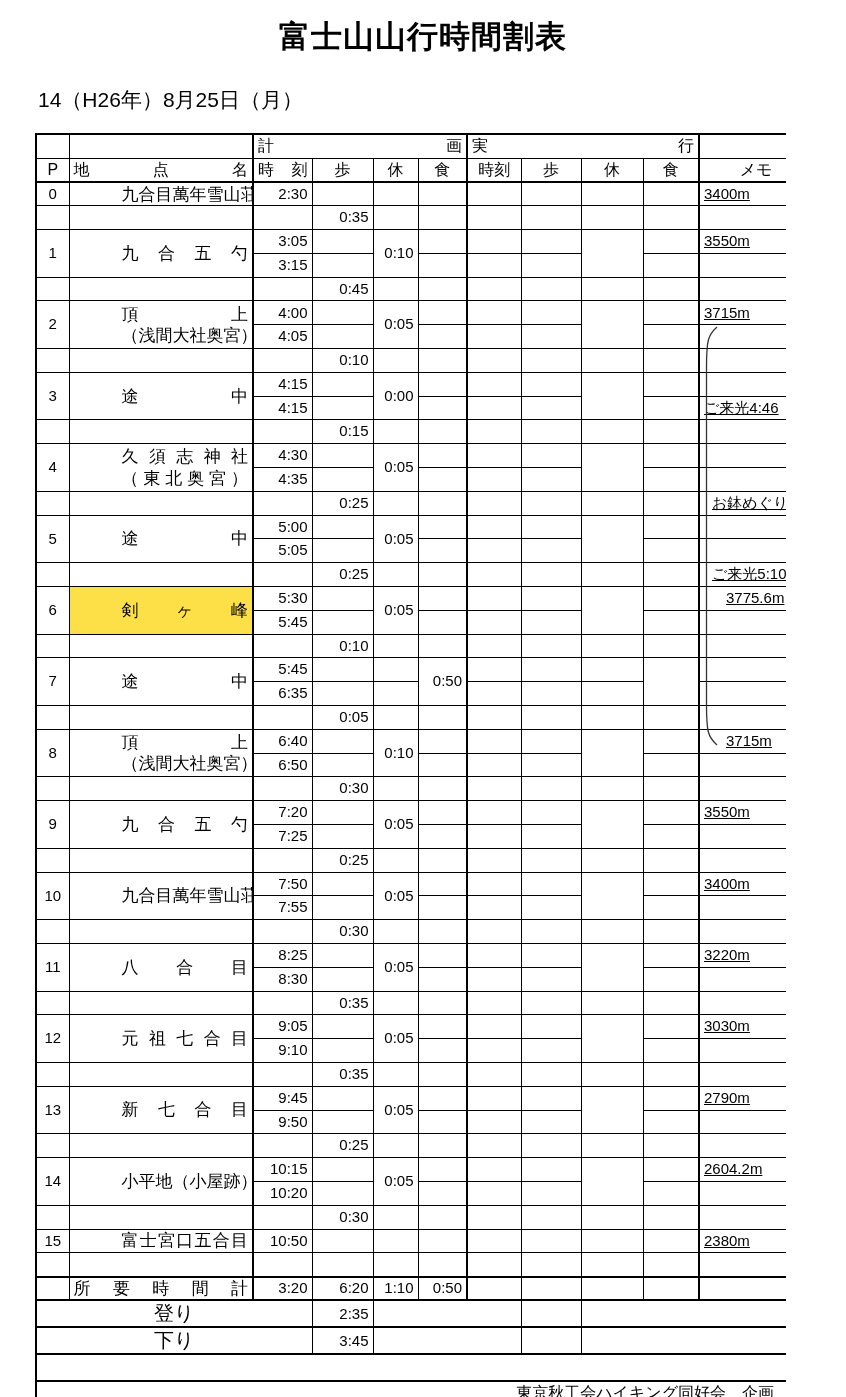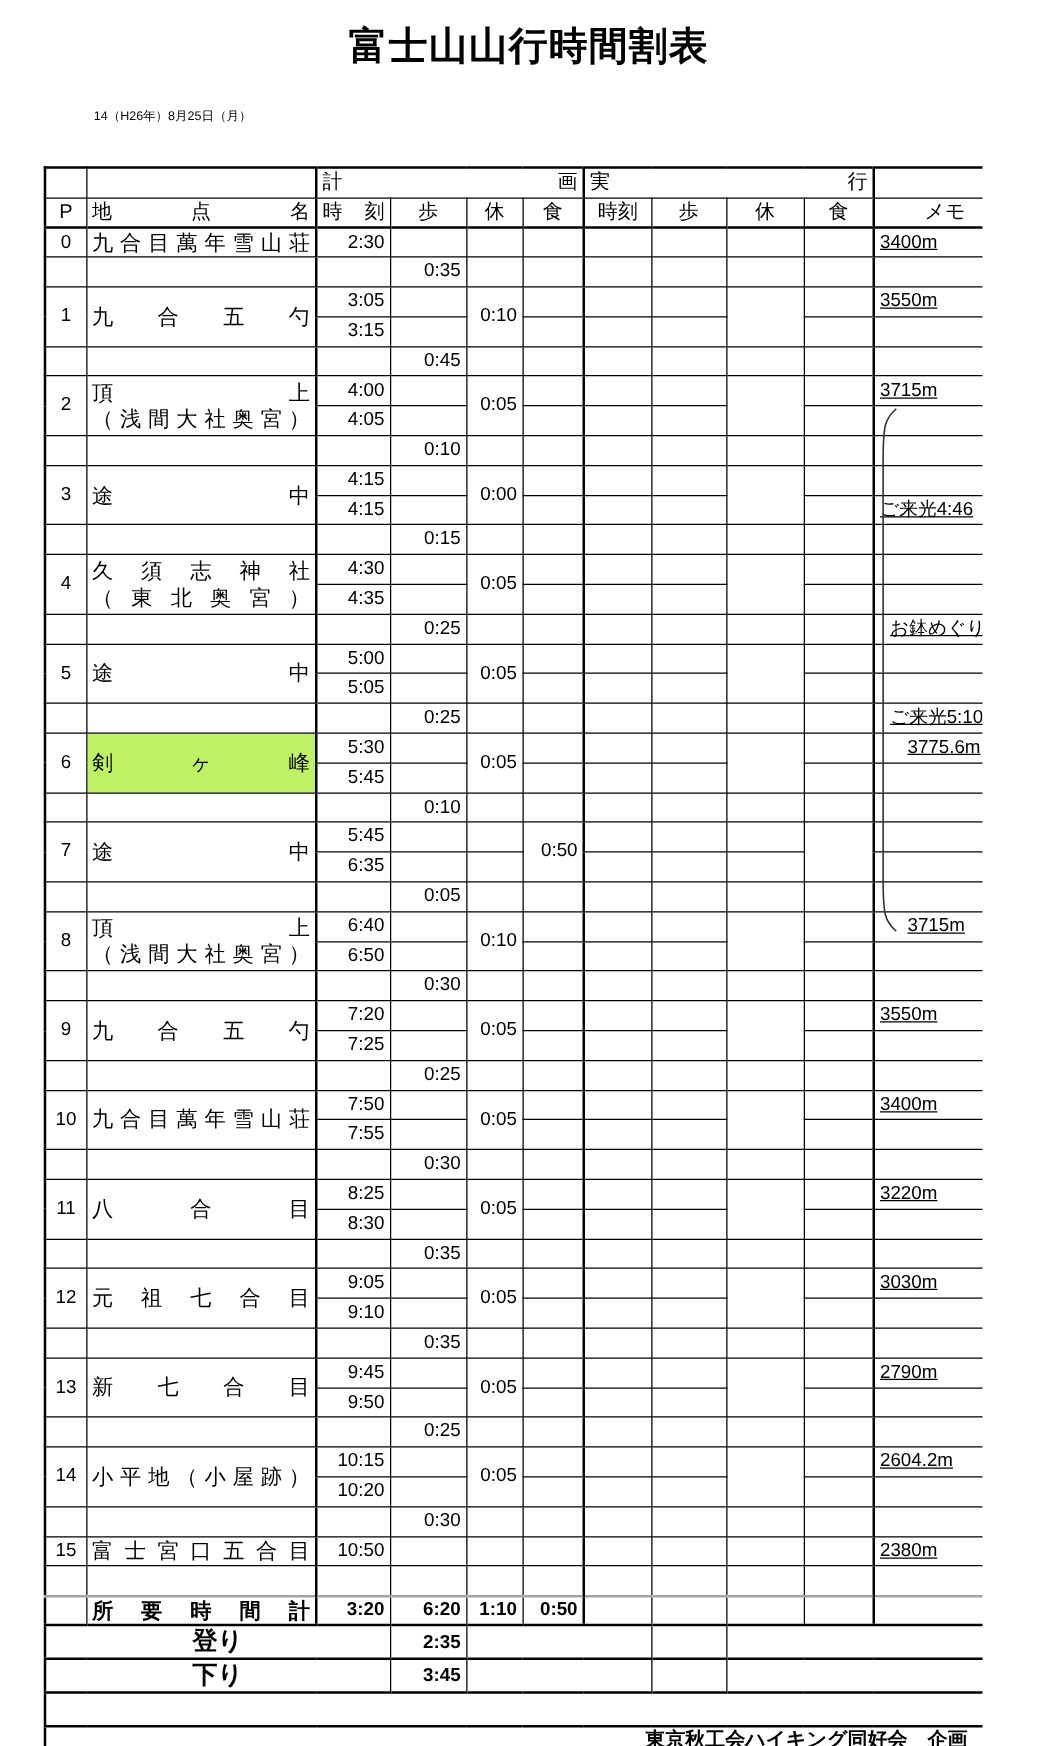--- a/index.html
+++ b/index.html
@@ -1,40 +1,40 @@
 <!DOCTYPE html>
 <html><head>
 <meta charset="utf-8">
 <style>
   html,body{margin:0;padding:0;background:#fff;}
   .page{position:relative;width:786px;height:1397px;background:#fff;color:#000;
         font-family:"Liberation Sans","DejaVu Sans",sans-serif;overflow:hidden;}
   .title{position:absolute;top:16px;left:0;width:846px;text-align:center;
          font-size:31px;font-weight:bold;letter-spacing:1px;}
-  .date{position:absolute;top:86px;left:38px;font-size:10px;margin-left:37px;}
+  .date{position:absolute;top:86px;left:38px;font-size:21px;}
   table.sched{position:absolute;left:35px;top:133px;width:777px;
         border-collapse:collapse;table-layout:fixed;border:2px solid #000;}
   td{border:1px solid #000;padding:0;font-size:15px;vertical-align:middle;
      overflow:hidden;white-space:nowrap;line-height:1.25;}
   thead tr{height:24px;}
   tbody tr{height:23.8px;}
   tr.sp2{height:27px;}
   .bL2{border-left:2px solid #000;}
   .hb{border-bottom:2px solid #000;}
-  tr.thick td{border-top:2px solid #a3a3a3;border-bottom:2px solid #000;font-weight:bold;}
+  tr.thick td{border-top:2px solid #000000;border-bottom:2px solid #000;}
   .ctr{text-align:center;}
   .pc{text-align:center;}
   .num{text-align:right;padding-right:4px;}
   .memo{text-align:left;padding-left:4px;text-decoration:underline;}
   .memo.ind{padding-left:26px;}
   .memo.ind2{padding-left:12px;}
   .nc{padding:0 3px;font-size:17px;}
   .jn{text-align:justify;text-align-last:justify;text-justify:inter-character;}
   td.jn{padding:0 4px;}
-  .nc div.jn{padding:0 1px;}
+  .nc div.jn{padding:0 1px;margin-left:48px;}
   .grp{font-size:16px;padding:0 48px;margin-left:20px;}
   .hd2{font-size:16px;}
   .lbl{font-size:17px;}
   .ud{text-align:center;font-size:20px;}
   .ftr{text-align:right;padding-right:6px;font-size:16px;}
   svg.paren{position:absolute;left:701px;top:326px;}
 </style>
 </head>
 <body>
 
@@ -290,21 +290,21 @@
           <td></td>
           <td></td>
           <td class="bL2"></td>
           <td></td>
           <td></td>
           <td></td>
           <td class="memo bL2 ind2">ご来光5:10</td>
         </tr>
         <tr>
           <td rowspan="2" class="pc">6</td>
-          <td rowspan="2" class="nc" style="background: #bef264;">
+          <td rowspan="2" class="nc" style="background: #fde047;">
             <div class="jn">剣ヶ峰</div>
           </td>
           <td class="num bL2">5:30</td>
           <td></td>
           <td rowspan="2" class="num">0:05</td>
           <td></td>
           <td class="bL2"></td>
           <td></td>
           <td rowspan="2"></td>
           <td></td>

